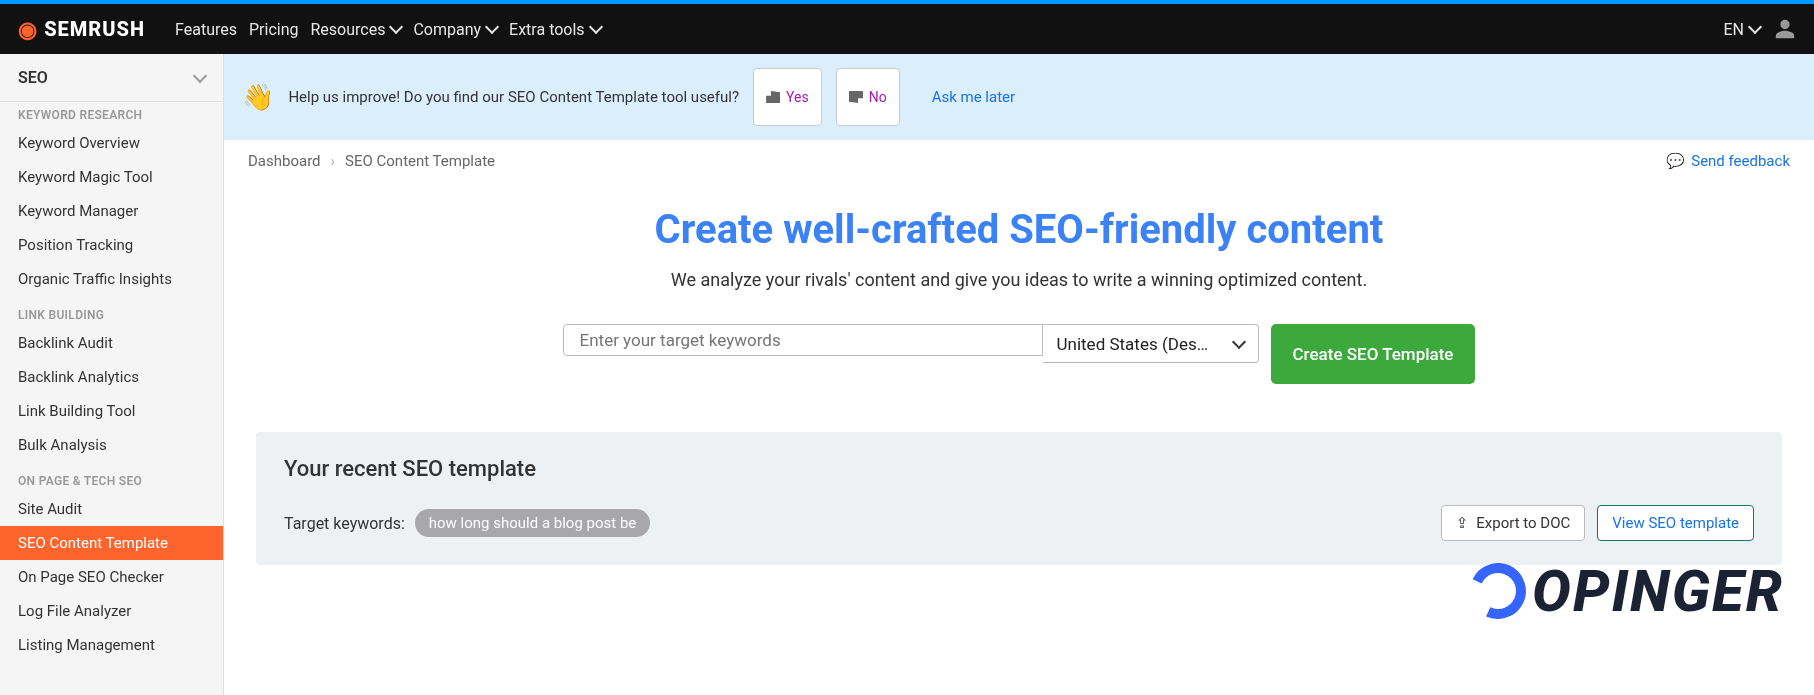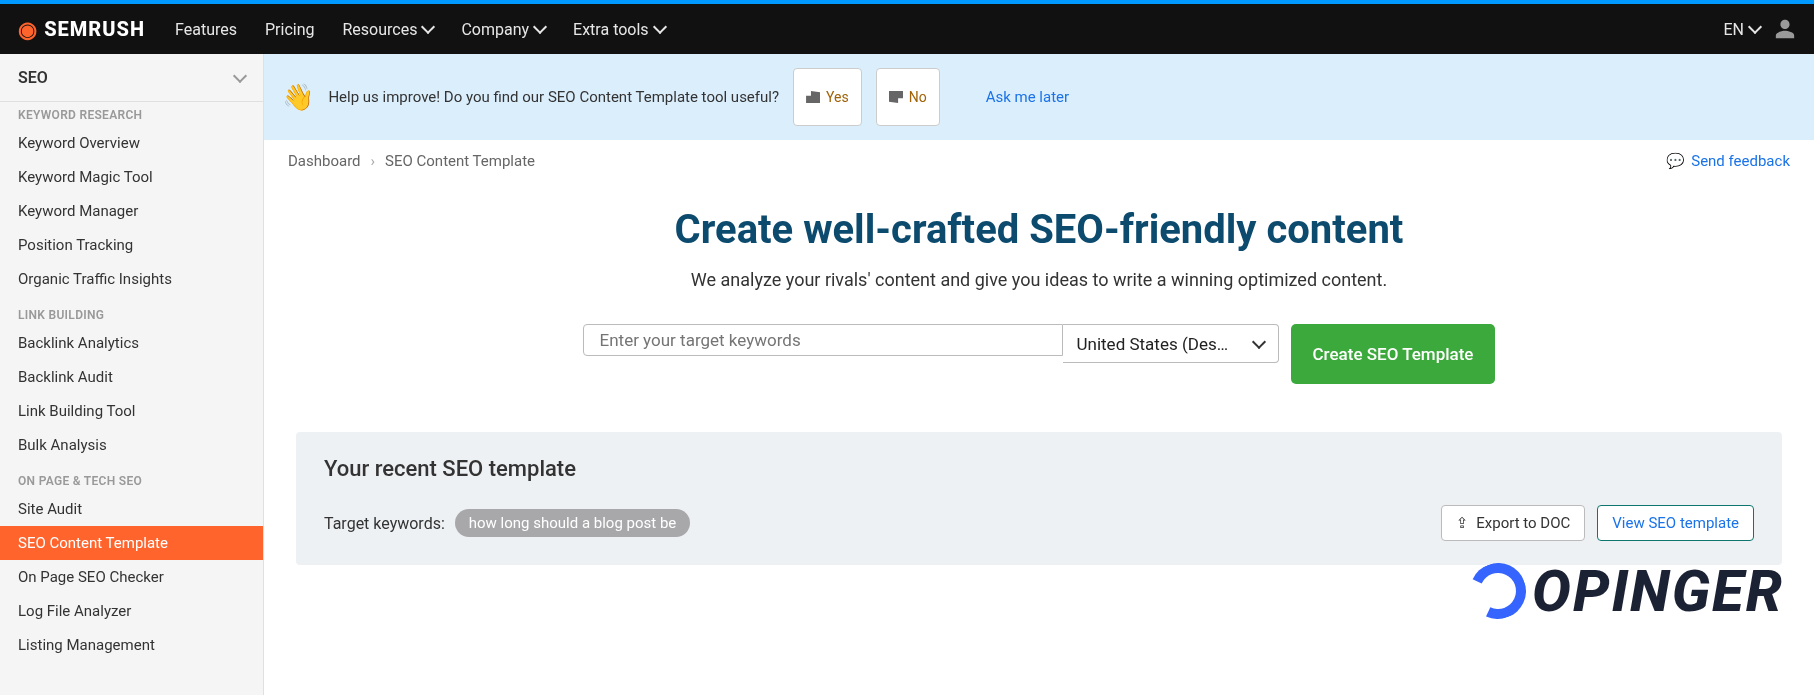--- a/index.html
+++ b/index.html
@@ -2,48 +2,48 @@
 <html><head>
 <meta charset="utf-8">
 <style>
 * { margin: 0; padding: 0; box-sizing: border-box; font-family: -apple-system, BlinkMacSystemFont, "Segoe UI", Roboto, Helvetica, Arial, sans-serif; }
 body { width: 1814px; height: 695px; overflow: hidden; background: #fff; }
 
 .top-bar { height: 4px; background: #0099ff; }
 .nav-bar { height: 50px; background: #111; display: flex; align-items: center; padding: 0 18px; color: #fff; }
 .logo { display: flex; align-items: center; font-weight: 800; font-size: 20px; letter-spacing: 1px; margin-right: 30px; }
 .logo-icon { color: #ff642d; font-size: 22px; margin-right: 6px; }
-.nav-links { display: flex; gap: 28px; flex: 1; }
+.nav-links { display: flex; gap: 12px; flex: 1; }
 .nav-link { color: #e6e6e6; font-size: 16px; cursor: pointer; display: flex; align-items: center; gap: 6px; }
 .nav-right { display: flex; align-items: center; gap: 14px; }
 .chev { width: 10px; height: 10px; border-right: 2px solid currentColor; border-bottom: 2px solid currentColor; transform: rotate(45deg); margin-top: -4px; }
 .user-icon { width: 22px; height: 22px; fill: #999; }
 
 .wrap { display: flex; height: calc(695px - 54px); }
-.sidebar { width: 264px; background: #f5f5f5; border-right: 1px solid #e0e0e0; overflow: hidden; }
+.sidebar { width: 224px; background: #f5f5f5; border-right: 1px solid #e0e0e0; overflow: hidden; }
 .side-select { padding: 14px 18px; font-size: 16px; font-weight: 600; color: #333; border-bottom: 1px solid #e0e0e0; display: flex; justify-content: space-between; align-items: center; cursor: pointer; }
 .side-group { padding: 12px 18px 4px; font-size: 12px; font-weight: 600; color: #999; letter-spacing: 0.3px; }
 .side-group.cut { padding-top: 6px; }
 .side-item { padding: 8px 18px; font-size: 15px; color: #333; cursor: pointer; }
 .side-item.active { background: #ff642d; color: #fff; }
 
 .main { flex: 1; position: relative; display: flex; flex-direction: column; }
 .notice { background: #dbeefc; padding: 14px 18px; display: flex; align-items: center; gap: 14px; font-size: 15px; color: #333; }
 .wave { font-size: 26px; }
-.btn-sm { border: 1px solid #ccc; background: #fff; border-radius: 4px; padding: 20px 12px; font-size: 14px; color: #a16207; cursor: pointer; display: inline-flex; align-items: center; gap: 6px; }
+.btn-sm { border: 1px solid #ccc; background: #fff; border-radius: 4px; padding: 20px 12px; font-size: 14px; color: #a21caf; cursor: pointer; display: inline-flex; align-items: center; gap: 6px; }
 .link { color: #1a73e8; cursor: pointer; font-size: 15px; }
 
 .crumbs { display: flex; align-items: center; padding: 12px 24px 6px; font-size: 15px; color: #666; justify-content: space-between; }
 .crumbs-left { display: flex; align-items: center; gap: 10px; }
 .crumb-link { color: #666; cursor: pointer; }
 .crumb-sep { color: #aaa; }
 .feedback { color: #1a73e8; display: flex; align-items: center; gap: 6px; cursor: pointer; }
 
 .hero { text-align: center; padding: 30px 0 34px; }
-.hero h1 { font-size: 40px; font-weight: 700; color: #0c4a6e; margin-bottom: 16px; }
+.hero h1 { font-size: 40px; font-weight: 700; color: #3b82f6; margin-bottom: 16px; }
 .hero p { font-size: 18px; color: #333; }
 
 .input-row { display: flex; justify-content: center; gap: 12px; align-items: stretch; }
 .kw-input { width: 480px; border: 1px solid #bbb; border-radius: 4px 0 0 4px; padding: 0 16px; font-size: 17px; height: 32px; outline: none; }
 .region { width: 216px; border: 1px solid #bbb; border-left: none; border-radius: 0 4px 4px 0; margin-left: -12px; height: 39px; display: flex; align-items: center; justify-content: space-between; padding: 0 14px; font-size: 17px; color: #222; cursor: pointer; }
 .btn-create { background: #3ca93c; color: #fff; border: none; border-radius: 5px; height: 60px; padding: 0 22px; font-size: 17px; font-weight: 500; cursor: pointer; }
 
 .recent-box { margin: 48px 32px 0; background: #eef1f4; border-radius: 4px; padding: 24px 28px; position: relative; }
 .recent-title { font-size: 22px; font-weight: 500; color: #333; margin-bottom: 24px; }
 .recent-row { display: flex; align-items: center; justify-content: space-between; }
@@ -106,22 +106,22 @@
       <span>SEO</span>
       <span class="chev" style="border-color:#999"></span>
     </div>
     <div class="side-group cut">KEYWORD RESEARCH</div>
     <div class="side-item">Keyword Overview</div>
     <div class="side-item">Keyword Magic Tool</div>
     <div class="side-item">Keyword Manager</div>
     <div class="side-item">Position Tracking</div>
     <div class="side-item">Organic Traffic Insights</div>
     <div class="side-group">LINK BUILDING</div>
+    <div class="side-item">Backlink Audit</div>
     <div class="side-item">Backlink Analytics</div>
-    <div class="side-item">Backlink Audit</div>
     <div class="side-item">Link Building Tool</div>
     <div class="side-item">Bulk Analysis</div>
     <div class="side-group">ON PAGE &amp; TECH SEO</div>
     <div class="side-item">Site Audit</div>
     <div class="side-item active">SEO Content Template</div>
     <div class="side-item">On Page SEO Checker</div>
     <div class="side-item">Log File Analyzer</div>
     <div class="side-item">Listing Management</div>
   </aside>
 
@@ -130,21 +130,21 @@
       <span class="wave">👋</span>
       <span>Help us improve! Do you find our SEO Content Template tool useful?</span>
       <button class="btn-sm">
           <span class="thumb"></span>
           <span>Yes</span>
         </button>
       <button class="btn-sm">
           <span class="thumb down"></span>
           <span>No</span>
         </button>
-      <span class="link" style="margin-left:32px">Ask me later</span>
+      <span class="link" style="margin-left:18px">Ask me later</span>
     </div>
 
     <div class="crumbs">
       <div class="crumbs-left">
         <span class="crumb-link">Dashboard</span>
         <span class="crumb-sep">›</span>
         <span>SEO Content Template</span>
       </div>
       <span class="feedback">
         <span>💬</span>

